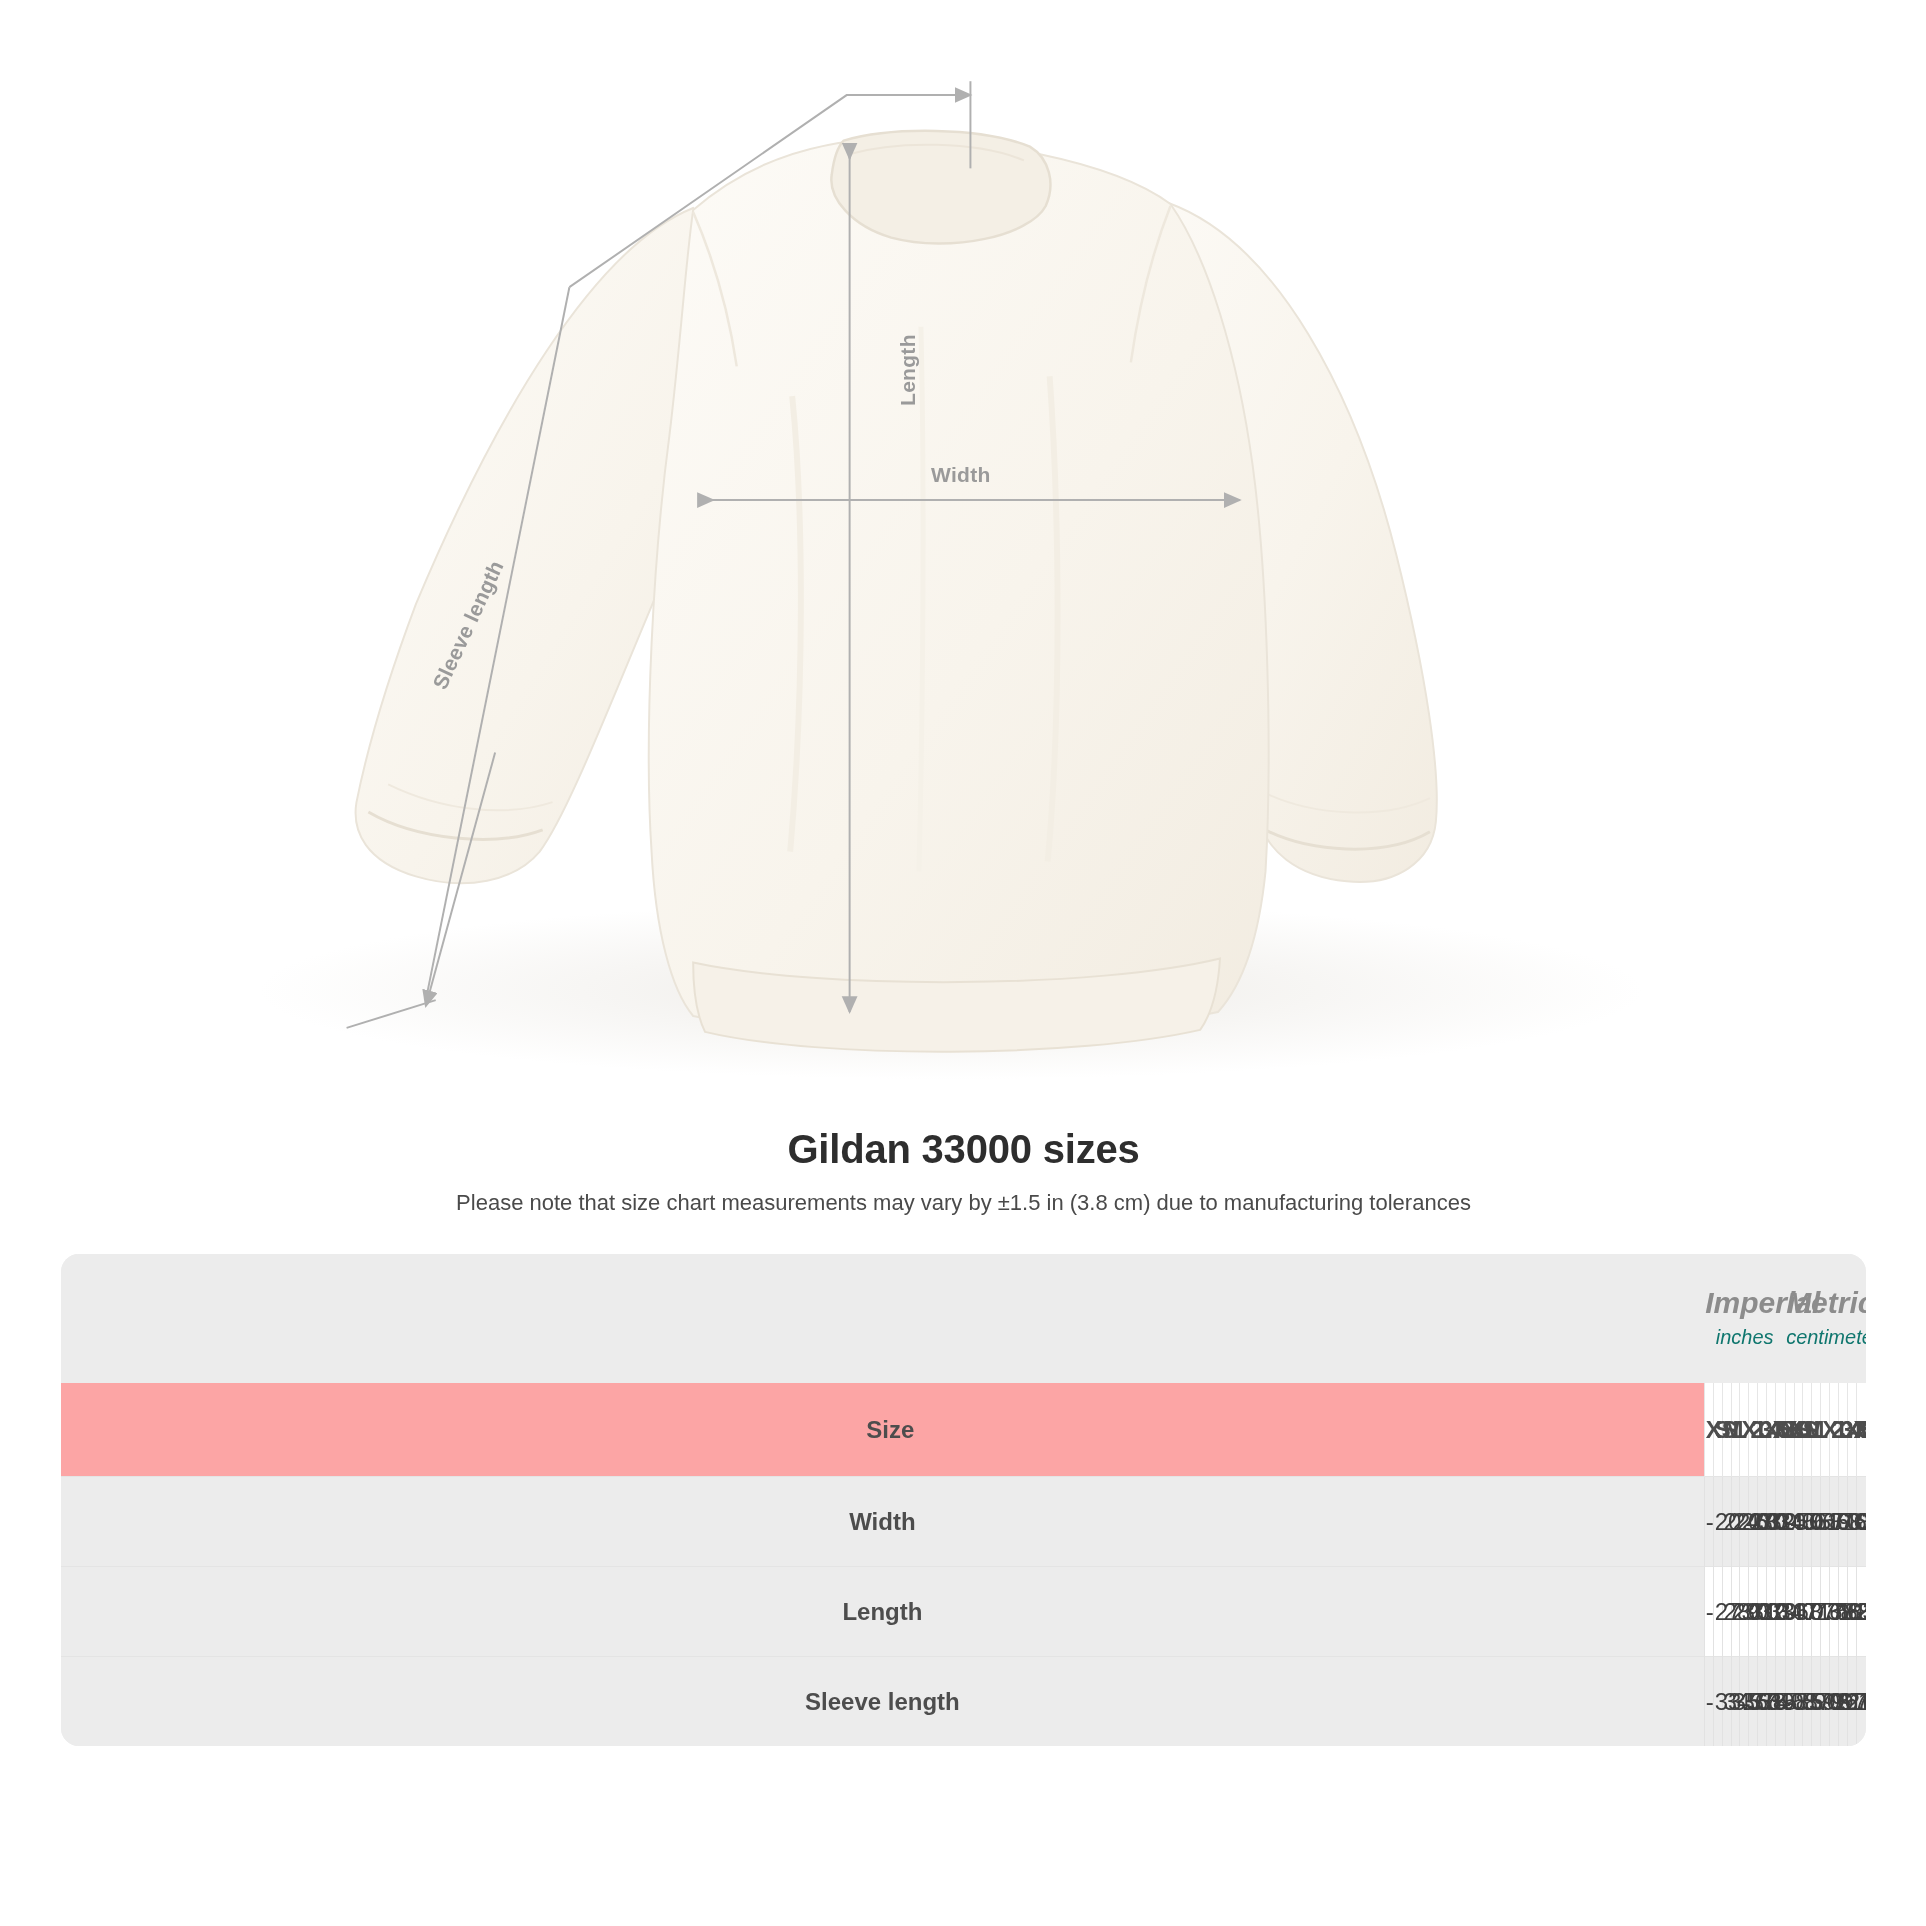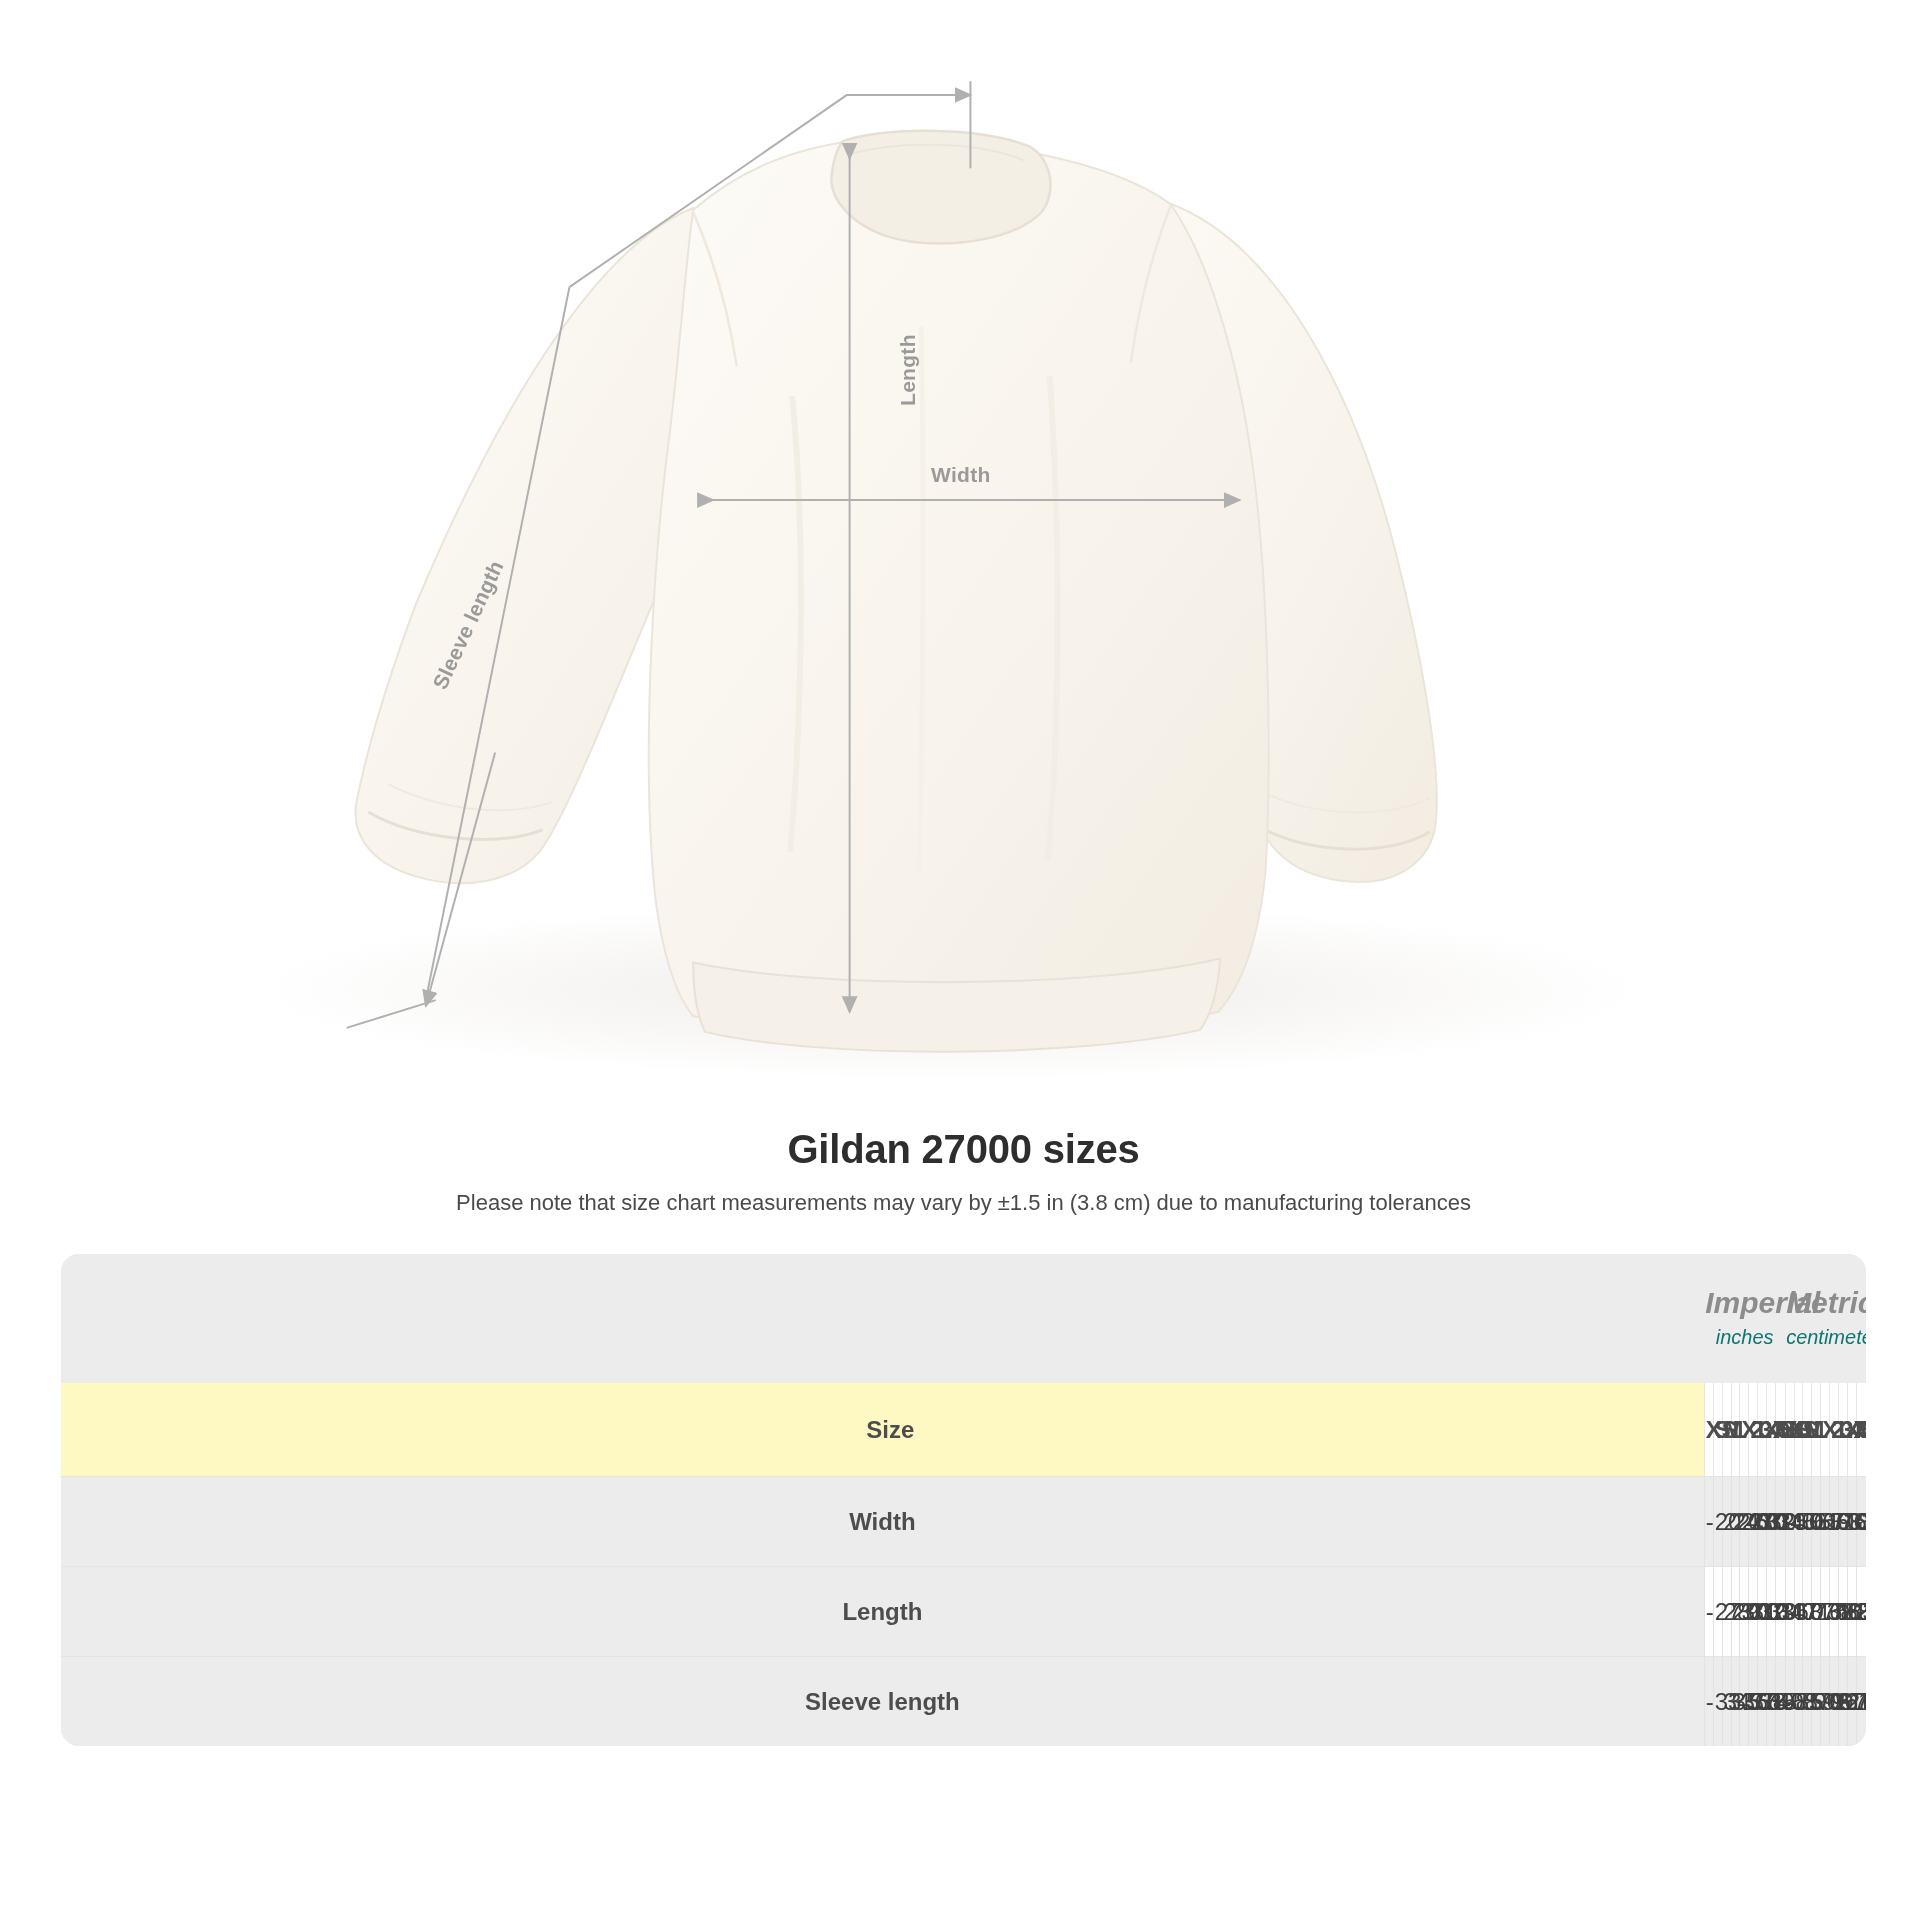--- a/index.html
+++ b/index.html
@@ -100,21 +100,21 @@
     line-height: 1.6;
   }
   .row-head td, .row-head th {
     height: 91px;
     background: #ffffff;
     font-size: 24px;
     font-weight: bold;
     color: #4d4d4d;
   }
   .row-head .label-cell {
-    background: #fef9c3;
+    background: #fca5a5;
     padding-left: 17px;
   }
   .data-row td {
     height: 87px;
     font-size: 24px;
     color: #3f3f3f;
   }
   .data-row.alt td {
     background: #ececec;
   }
@@ -225,21 +225,21 @@
         <line x1="350" y1="1038" x2="440" y2="1010"></line>
       </g>
     </svg>
 
     <div class="annot-label vertical" style="left:896px; top:406px;">Length</div>
     <div class="annot-label" style="left:931px; top:463px;">Width</div>
     <div class="annot-label diagonal" style="left:428px; top:683px;">Sleeve length</div>
   </div>
 
   <div class="title-block">
-    <div class="chart-title">Gildan 27000 sizes</div>
+    <div class="chart-title">Gildan 33000 sizes</div>
     <div class="chart-note">Please note that size chart measurements may vary by ±1.5 in (3.8 cm) due to manufacturing tolerances</div>
   </div>
 
   <div class="table-wrap">
     <table class="size-table">
       <colgroup>
         <col class="col-label">
         <col class="col-data">
           <col class="col-data">
           <col class="col-data">

